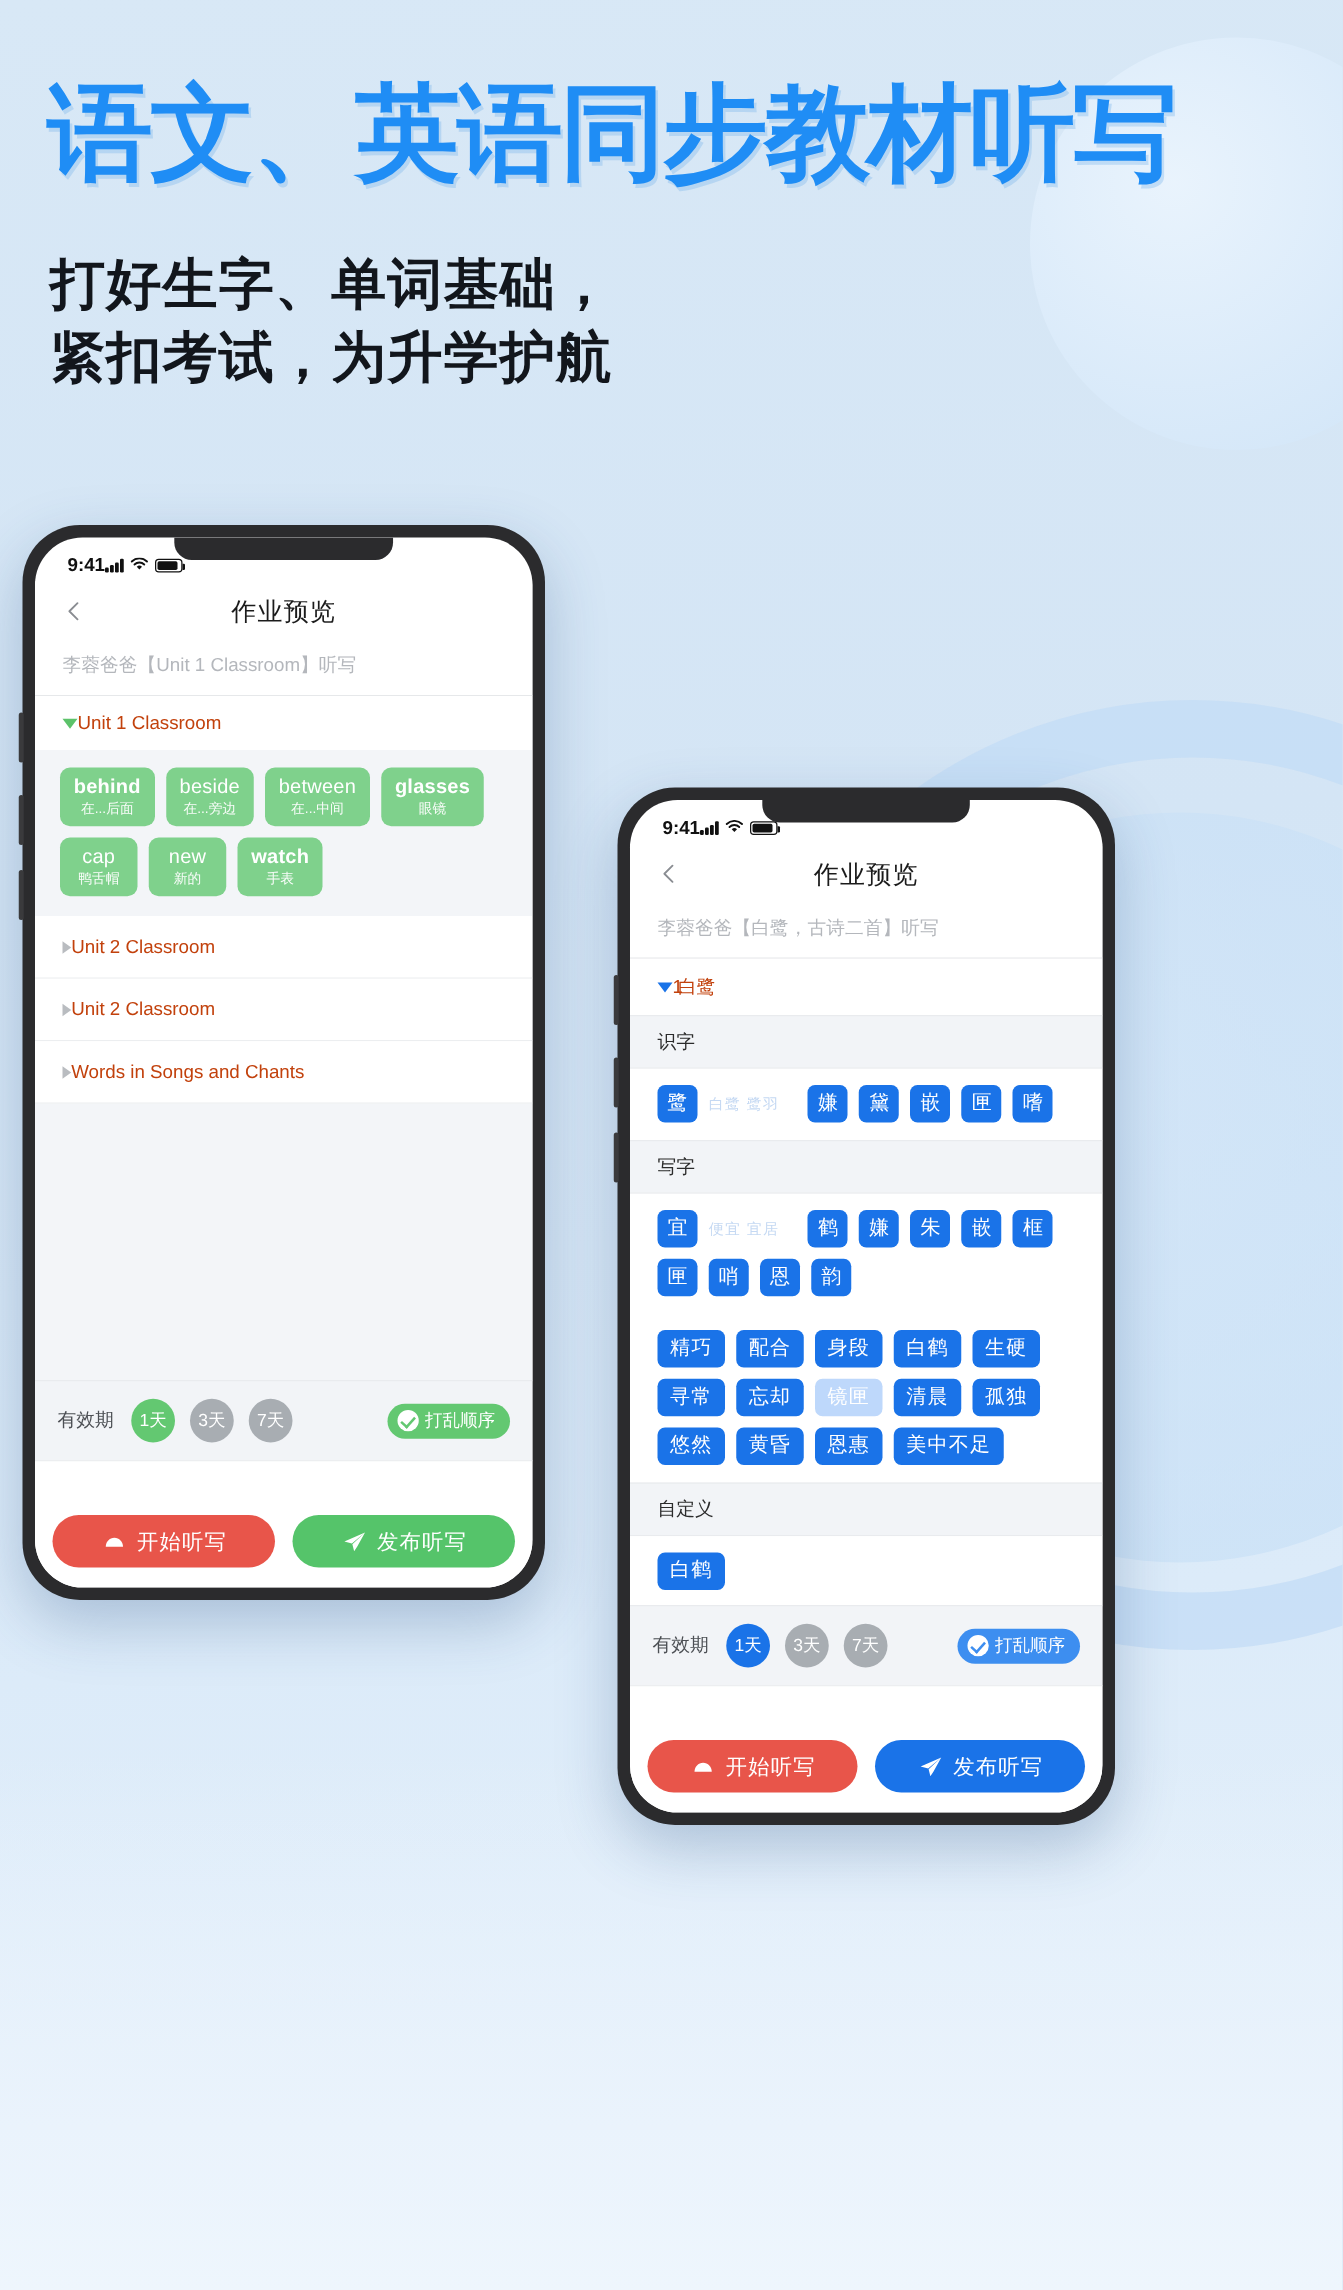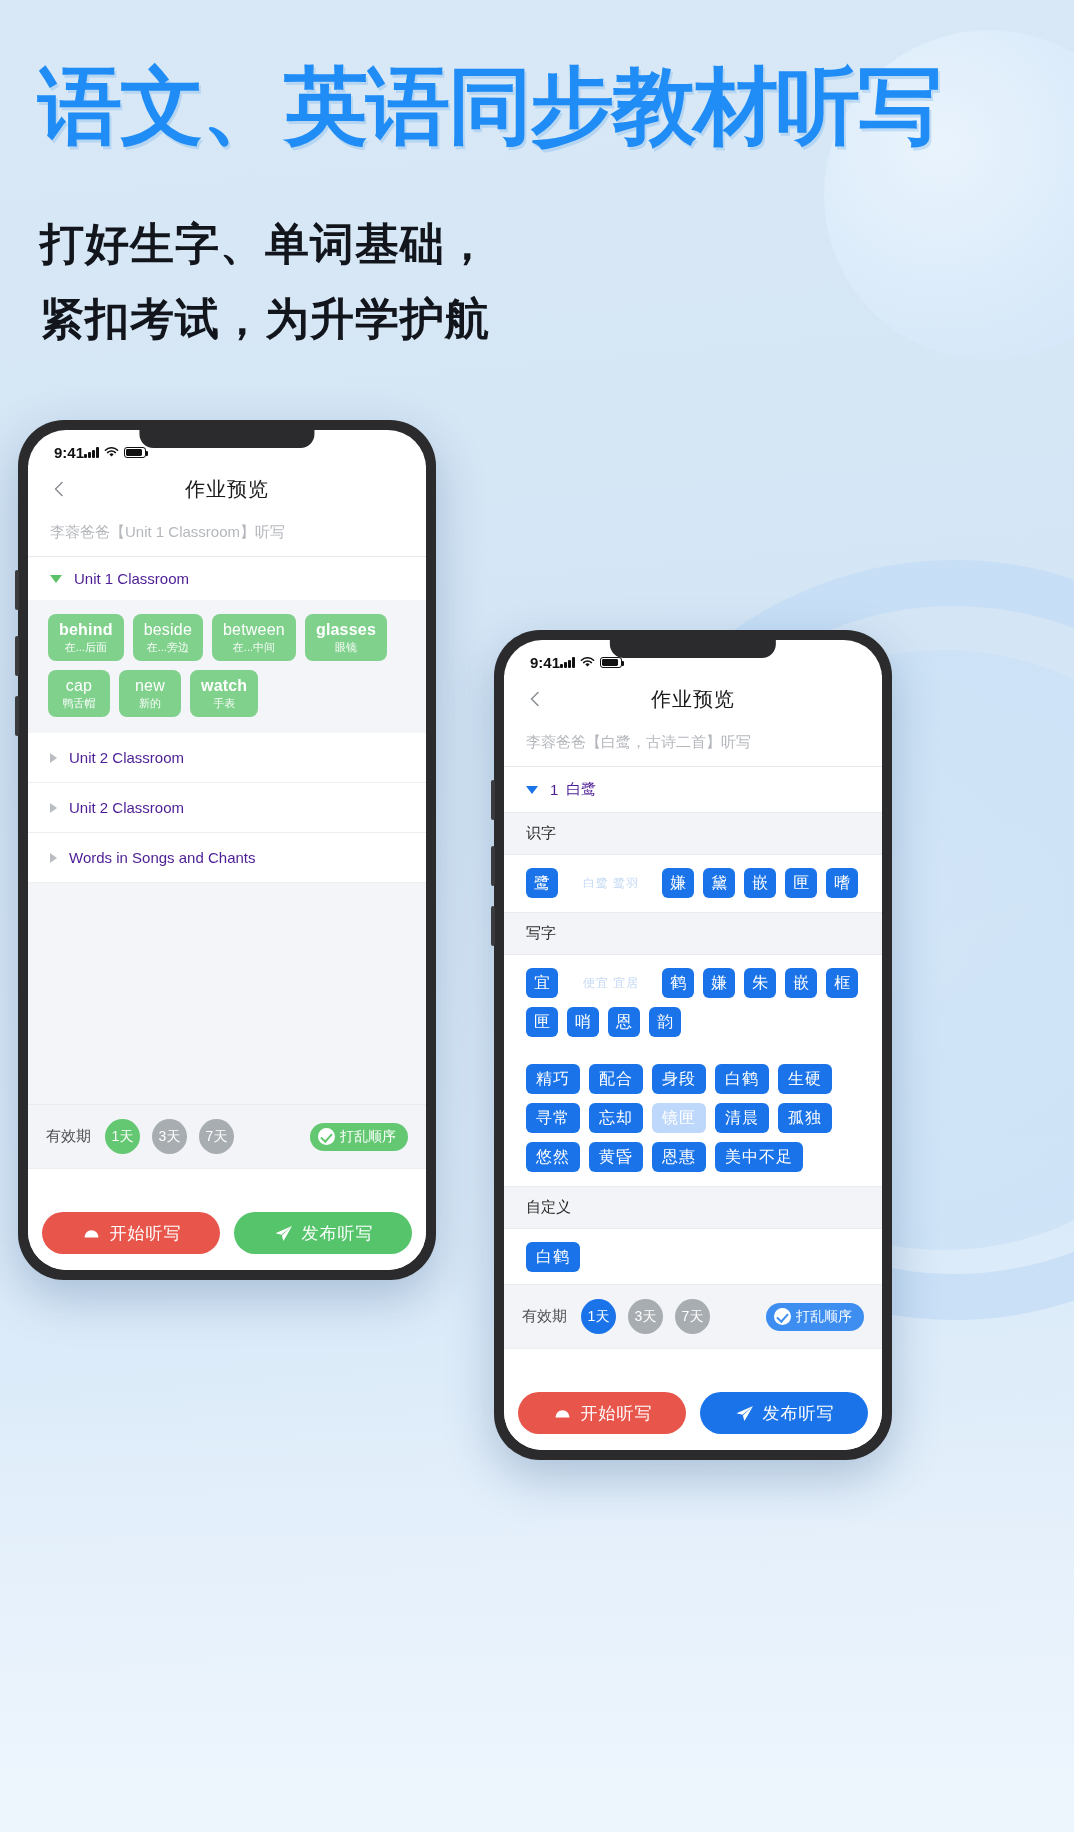--- a/index.html
+++ b/index.html
@@ -51,21 +51,21 @@
     white-space:nowrap;
   }
   .subhead{
     position:absolute; left:40px; top:198px;
     font-size:44px; line-height:1.35;
     font-weight:700;
     color:#12161c;
     letter-spacing:1px;
     font-family:"DejaVu Sans","Liberation Sans",sans-serif;
   }
-  .subhead div{ white-space:nowrap;margin-top:16px; }
+  .subhead div{ white-space:nowrap; }
 
   
   .phone{
     position:absolute;
     background:#2b2b2d;
     border-radius:46px;
     padding:10px;
     box-shadow:0 18px 48px rgba(40,80,130,.28);
   }
   .phone::before{ 
@@ -133,22 +133,22 @@
     border-bottom:1px solid #e6e8ea;
     background:#fff; flex:0 0 auto;
     white-space:nowrap; overflow:hidden;
   }
 
   
   .scrollbody{ flex:1 1 auto; overflow:hidden; background:#fff; }
 
   
   .grouprow{
-    display:flex; align-items:center; gap:12px;
-    padding:13px 22px; font-size:15px; color:#4c1d95;
+    display:flex; align-items:center; gap:0;
+    padding:13px 22px; font-size:15px; color:#c2410c;
     background:#fff;
     border-bottom:1px solid #eceef0;
   }
   .grouprow.noborder{ border-bottom:none; }
   .tri{ width:0;height:0; flex:0 0 auto; }
   .tri.down-green{ border-left:6px solid transparent;border-right:6px solid transparent;border-top:8px solid #5cc26a; }
   .tri.down-blue{ border-left:6px solid transparent;border-right:6px solid transparent;border-top:8px solid #1a73e8; }
   .tri.right{ border-top:5.5px solid transparent;border-bottom:5.5px solid transparent;border-left:7px solid #b9bcc0; }
   .grouprow .idx{ margin-right:-4px; }
 
@@ -176,21 +176,21 @@
   
   .cnchip{
     background:#1a73e8; color:#fff; border-radius:6px;
     font-size:16px; line-height:1;
     padding:7px 8px;
     min-width:30px; text-align:center;
   }
   .cnchip.word{ padding:7px 10px; letter-spacing:1px; }
   .cnchip.light{ background:#bed8fb; color:#fff; }
   .chipgroup{ display:flex; align-items:center; gap:9px; }
-  .chip-hint{ font-size:12px; color:#c5d9f3; letter-spacing:1px; margin-right:14px;margin-left:16px; }
+  .chip-hint{ font-size:12px; color:#c5d9f3; letter-spacing:1px; margin-right:14px; }
 
   
   .validity{
     display:flex; align-items:center; gap:12px;
     padding:14px 18px; background:#f2f4f7; flex:0 0 auto;
     border-top:1px solid #e9ebee;
   }
   .validity .lab{ font-size:15px; color:#4c4f54; margin-right:2px; }
   .dayopt{
     width:35px;height:35px;border-radius:50%;

